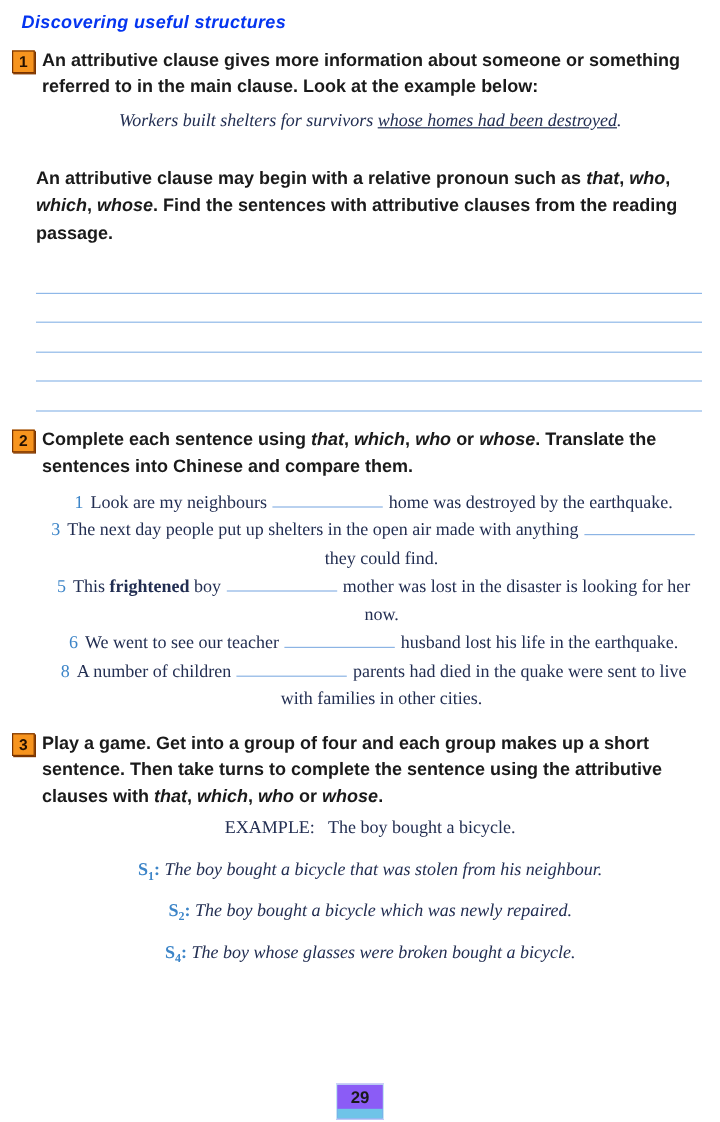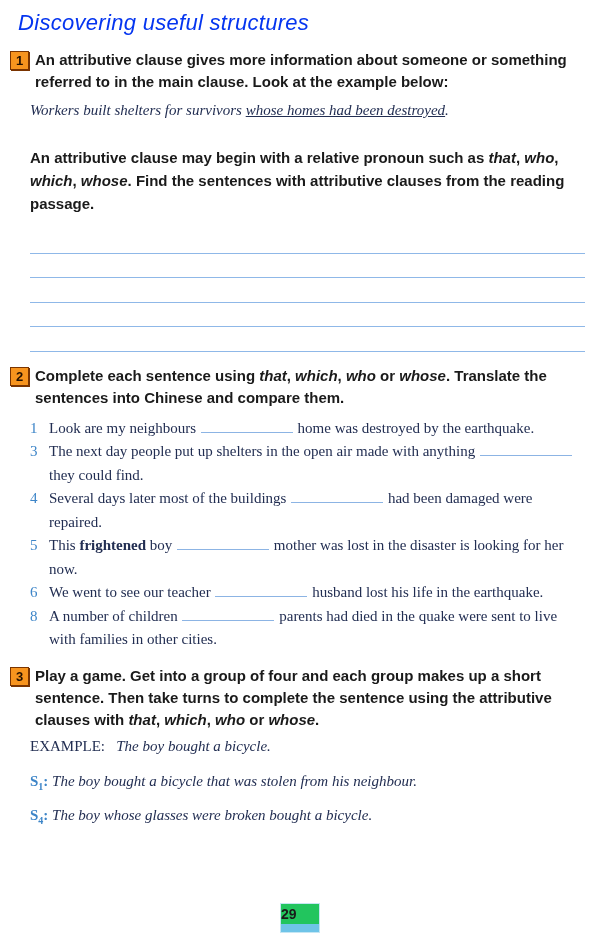--- a/index.html
+++ b/index.html
@@ -6,22 +6,22 @@
   body {
     width:600px; height:935px; position:relative; overflow:hidden;
     background:#ffffff;
     font-family:"Liberation Sans", sans-serif;
     color:var(--heading-black);
   }
   .page { padding:6px 13px 0 10px; }
 
   .title {
     font-family:"Liberation Sans", sans-serif;
-    font-style:italic; font-weight:normal;
-    font-size:22px; letter-spacing:0.3px;
+    font-style:italic; font-weight:bold;
+    font-size:15px; letter-spacing:0.3px;
     color:var(--title-blue);
     margin:4px 0 12px 8px;
   }
 
   .sec-head { display:flex; gap:6px; align-items:flex-start; margin-top:13px; }
   .numbox {
     flex:0 0 auto; width:17px; height:17px; margin-top:2px;
     background:var(--box-orange);
     border:1px solid var(--box-border);
     box-shadow:1px 1px 0 var(--box-border);
@@ -29,21 +29,21 @@
     font-weight:bold; font-size:13px;
     display:flex; align-items:center; justify-content:center;
   }
   .sec-head .head-text { margin:0; font-weight:bold; font-size:15px; line-height:22px; }
   .sec-body { margin-left:20px; }
 
   .it { font-style:italic; }
   .bd { font-weight:bold; }
   .ul { text-decoration:underline; }
 
-  .serif { font-family:"Liberation Serif", serif; color:var(--ink-navy); font-size:15px; }
+  .serif { font-family:"Liberation Serif", serif; color:var(--ink-navy); font-size:15px;text-align:center; }
   .example-sentence { font-style:italic; margin:7px 0 4px; line-height:20px; }
 
   .instruction { margin:26px 0 0; font-weight:bold; font-size:15px; line-height:23px; }
 
   .answer-lines { margin:14px 2px 4px 0; }
   .answer-line { height:23.5px; border-bottom:1.5px solid var(--line-blue); }
 
   .items { margin-top:8px; }
   .item { line-height:23.5px; padding-left:19px; text-indent:-19px; }
   .item .num {
@@ -51,36 +51,36 @@
     color:var(--list-num-blue);
   }
   .blank {
     display:inline-block; width:92px; height:0.85em;
     border-bottom:1.5px solid var(--blank-blue);
     margin:0 1px;
   }
 
   .example-line { margin:4px 0 10px; line-height:22px; }
   .example-label { font-style:normal;margin-top:16px; }
-  .example-text { font-style:italic; }
+  .example-text { }
 
   .s-items { margin:10px 0 4px; }
   .s-item { line-height:28.5px; }
   .s-label { color:var(--list-num-blue); font-weight:bold; }
   .s-sub { font-size:10px; vertical-align:sub; }
   .s-colon { color:var(--list-num-blue); font-weight:bold; }
   .s-text { font-style:italic; }
 
   .pagefoot {
     position:absolute; left:0; right:0; bottom:2px;
     display:flex; justify-content:center;
   }
   .pagebox {
     width:38px; border:1px solid var(--pagebox-border);
-    background:#22c55e; text-align:left;
+    background:#8b5cf6; text-align:center;
   }
   .pagebox .pnum { font-weight:bold; font-size:14px; line-height:20px; display:block; }
   .pagebox .pbar { height:8px; background:var(--bar-blue); }
 </style>
 </head>
 <body>
 
 <div class="page">
 
   <h1 class="title">Discovering useful structures</h1>
@@ -105,41 +105,41 @@
 
   <section>
     <div class="sec-head">
       <span class="numbox">2</span>
       <p class="head-text"><span>Complete each sentence using </span><span class="it">that</span><span>, </span><span class="it">which</span><span>, </span><span class="it">who</span><span> or </span><span class="it">whose</span><span>. Translate the sentences into Chinese and compare them.</span></p>
     </div>
     <div class="sec-body">
       <div class="items serif">
         <div class="item"><span class="num">1</span><span><span>Look are my neighbours </span><span class="blank"></span><span> home was destroyed by the earthquake.</span></span></div>
         <div class="item"><span class="num">3</span><span><span>The next day people put up shelters in the open air made with anything </span><span class="blank"></span><span> they could find.</span></span></div>
-        <div class="item"><span class="num">4</span><span><span>Several days later most of the buildings </span><span class="blank"></span><span> had been damaged were repaired.</span></span></div>
         <div class="item"><span class="num">5</span><span><span>This </span><span class="bd">frightened</span><span> boy </span><span class="blank"></span><span> mother was lost in the disaster is looking for her now.</span></span></div>
         <div class="item"><span class="num">6</span><span><span>We went to see our teacher </span><span class="blank"></span><span> husband lost his life in the earthquake.</span></span></div>
         <div class="item"><span class="num">8</span><span><span>A number of children </span><span class="blank"></span><span> parents had died in the quake were sent to live with families in other cities.</span></span></div>
       </div>
     </div>
   </section>
 
   <section>
     <div class="sec-head">
       <span class="numbox">3</span>
       <p class="head-text"><span>Play a game. Get into a group of four and each group makes up a short sentence. Then take turns to complete the sentence using the attributive clauses with </span><span class="it">that</span><span>, </span><span class="it">which</span><span>, </span><span class="it">who</span><span> or </span><span class="it">whose</span><span>.</span></p>
     </div>
     <div class="sec-body">
       <p class="serif example-line">
         <span class="example-label">EXAMPLE:</span>
         <span>&nbsp;</span>
         <span class="example-text">The boy bought a bicycle.</span>
       </p>
       <div class="s-items serif">
         <div class="s-item"><span class="s-label">S</span><span class="s-label s-sub">1</span><span class="s-colon">:</span> <span class="s-text">The boy bought a bicycle that was stolen from his neighbour.</span></div>
+        <div class="s-item"><span class="s-label">S</span><span class="s-label s-sub">2</span><span class="s-colon">:</span> <span class="s-text">The boy bought a bicycle which was newly repaired.</span></div>
         <div class="s-item"><span class="s-label">S</span><span class="s-label s-sub">4</span><span class="s-colon">:</span> <span class="s-text">The boy whose glasses were broken bought a bicycle.</span></div>
       </div>
 
     </div>
   </section>
 
 </div>
 
 <div class="pagefoot">
   <div class="pagebox">

